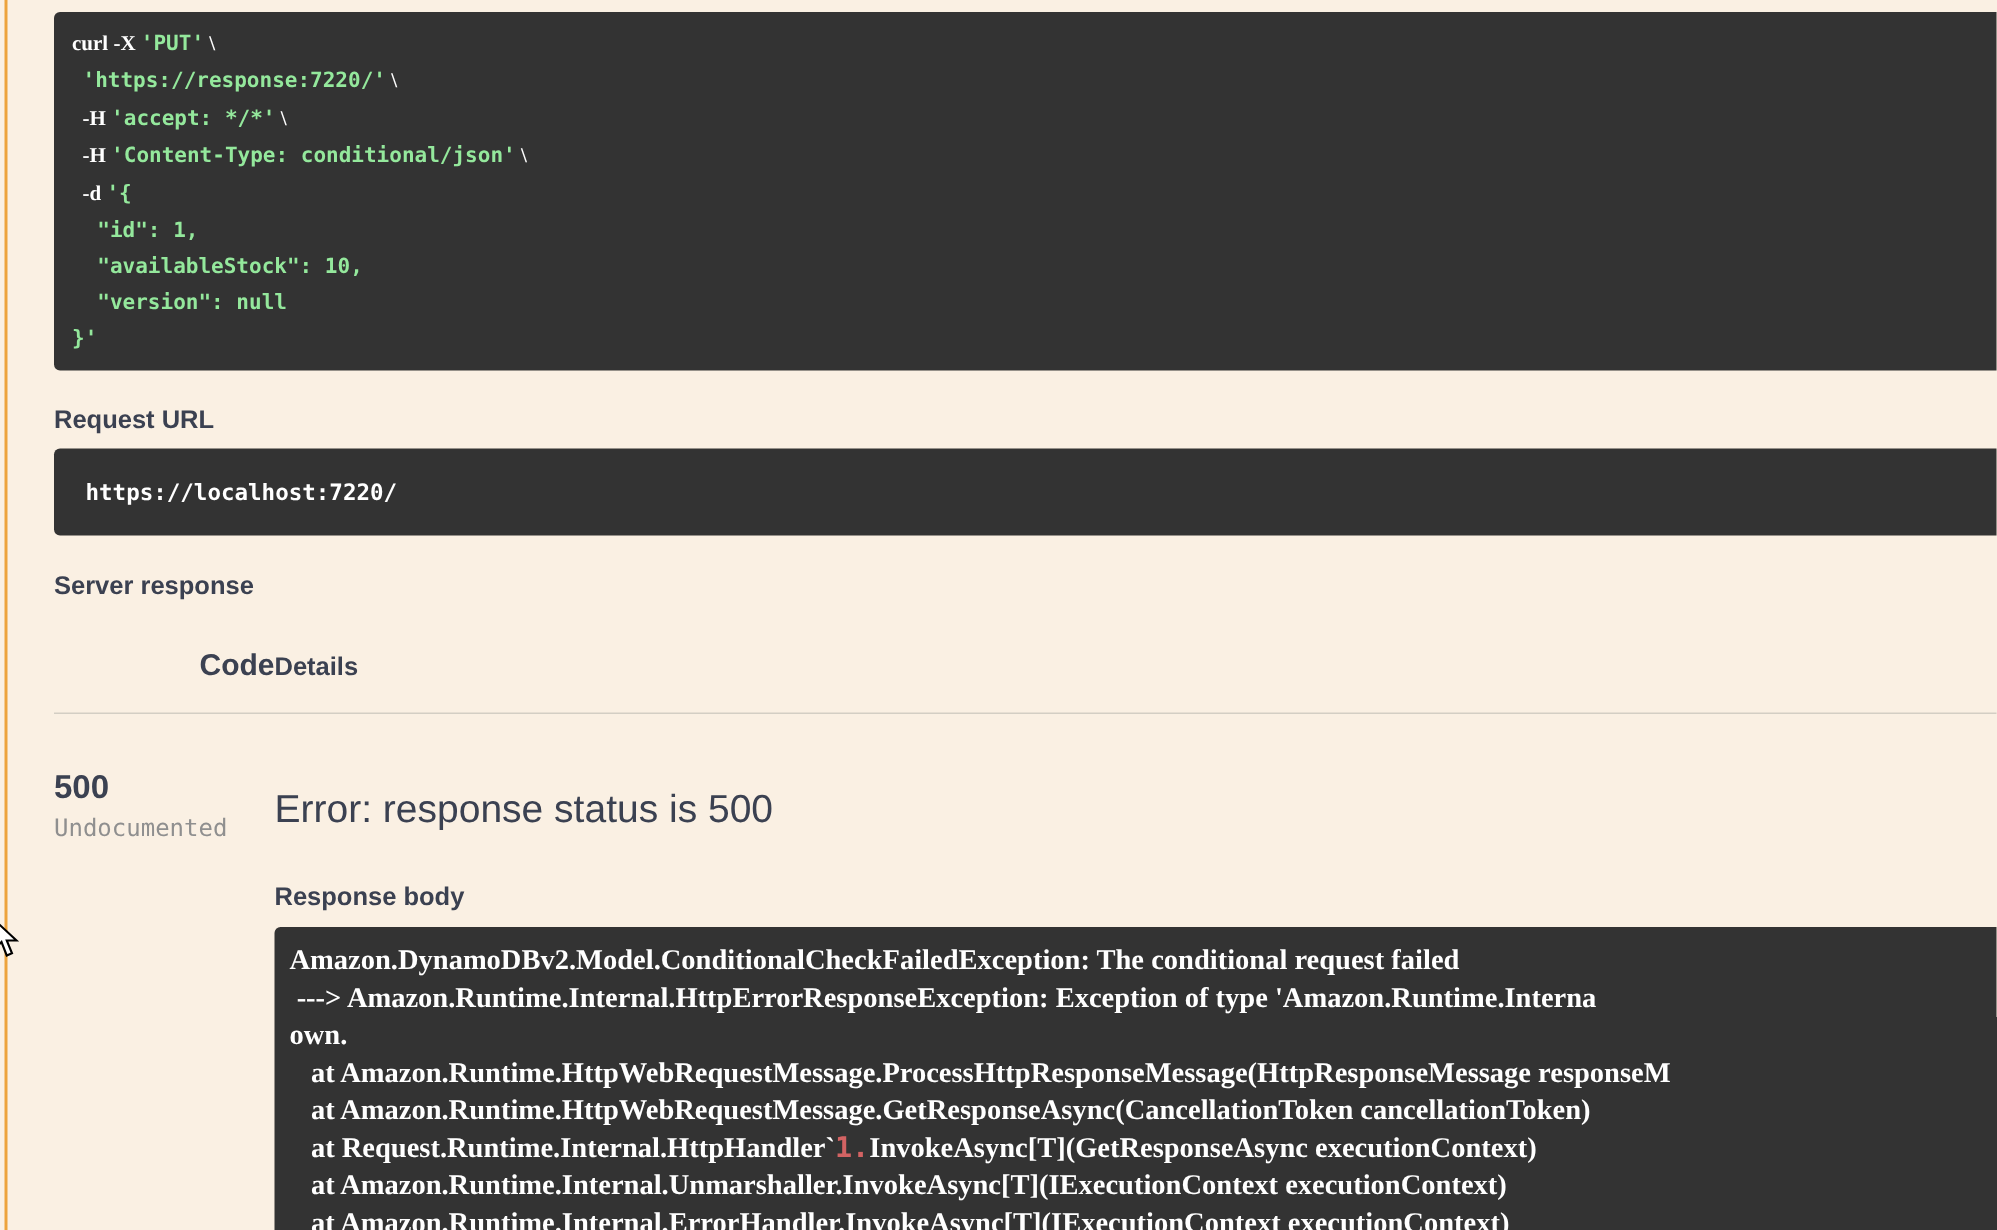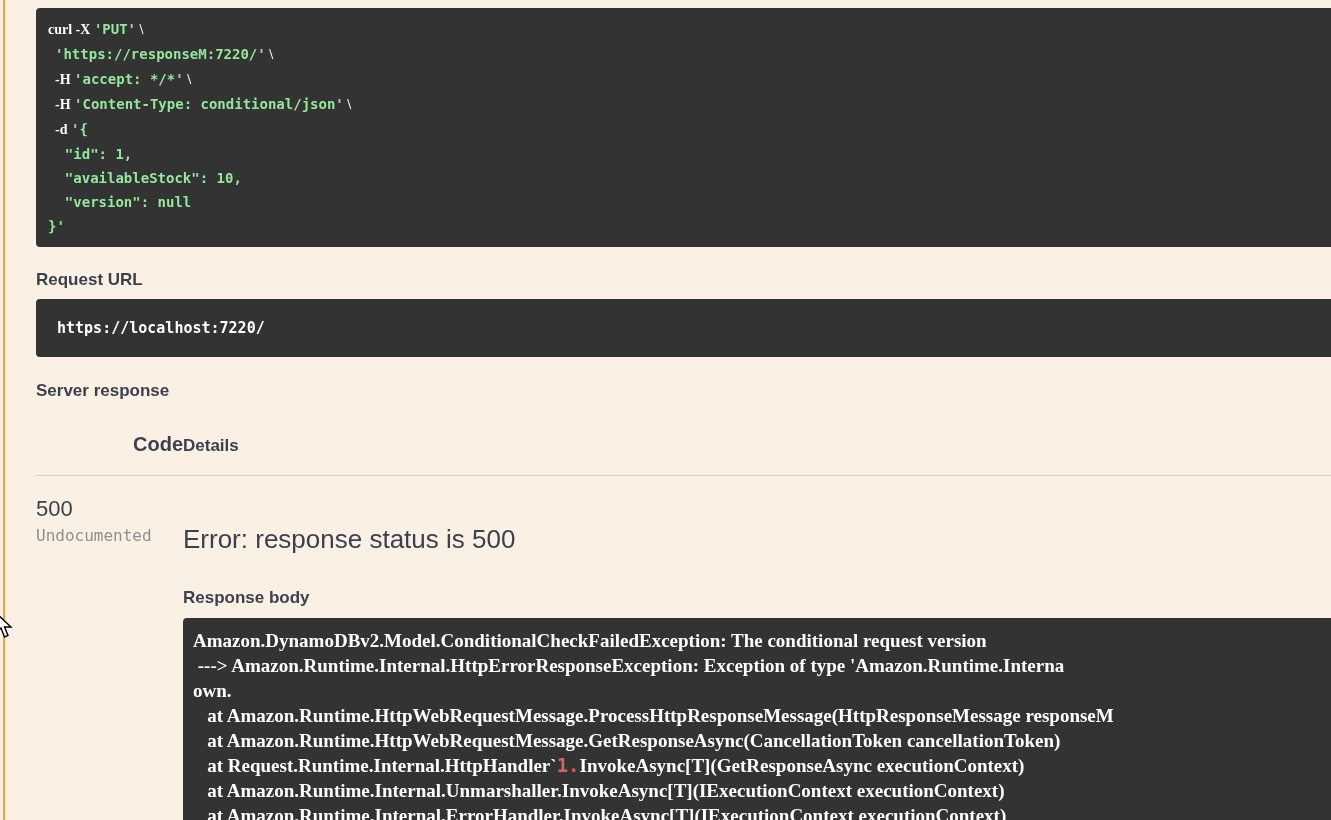--- a/index.html
+++ b/index.html
@@ -82,22 +82,23 @@
     font-size:17px;font-weight:bold;color:var(--heading);line-height:20px;
   }
   .resp-row{
     display:flex;
     padding-top:21px;
     width:1520px;
   }
   .status-code{
     font-size:22px;
     line-height:24px;
-    font-weight:400;
+    font-weight:700;
     color:var(--heading);
+    margin-top:16px;
   }
   .undocumented{
     margin-top:6px;
     font-family:"DejaVu Sans Mono","Liberation Mono",monospace;
     font-size:16px;
     line-height:18px;
     color:var(--muted);
   }
   .error-msg{
     margin-top:27px;
@@ -135,21 +136,21 @@
 
 <div class="opblock-border"></div>
 
 <svg class="mouse-cursor" width="22" height="30" viewBox="0 0 22 30">
   <path d="M3,2 L3,22 L8,17 L11.5,26 L15,24.5 L11.5,16 L18,16 Z" fill="#ffffff" stroke="#000000" stroke-width="1.4"></path>
 </svg>
 
 <div class="content">
 
   <pre class="code-block curl" id="curl-block"><span class="tok-plain">curl -X </span><span class="tok-string">'PUT'</span><span class="tok-plain"> \</span>
-<span class="tok-plain">  </span><span class="tok-string">'https://responseM:7220/'</span><span class="tok-plain"> \</span>
+<span class="tok-plain">  </span><span class="tok-string">'https://response:7220/'</span><span class="tok-plain"> \</span>
 <span class="tok-plain">  -H </span><span class="tok-string">'accept: */*'</span><span class="tok-plain"> \</span>
 <span class="tok-plain">  -H </span><span class="tok-string">'Content-Type: conditional/json'</span><span class="tok-plain"> \</span>
 <span class="tok-plain">  -d </span><span class="tok-string">'{</span>
 <span class="tok-string">  "id": 1,</span>
 <span class="tok-string">  "availableStock": 10,</span>
 <span class="tok-string">  "version": null</span>
 <span class="tok-string">}'</span></pre>
 
   <div class="section-label">Request URL</div>
 
@@ -165,21 +166,21 @@
   </div>
 
   <div class="resp-row">
     <div class="col-code">
       <div class="status-code">500</div>
       <div class="undocumented">Undocumented</div>
     </div>
     <div class="col-details">
       <div class="error-msg">Error: response status is 500</div>
       <div class="rb-label">Response body</div>
-      <pre class="code-block response-body" id="response-body-block"><span class="tok-plain">Amazon.DynamoDBv2.Model.ConditionalCheckFailedException: The conditional request version</span>
+      <pre class="code-block response-body" id="response-body-block"><span class="tok-plain">Amazon.DynamoDBv2.Model.ConditionalCheckFailedException: The conditional request failed</span>
 <span class="tok-plain"> ---&gt; Amazon.Runtime.Internal.HttpErrorResponseException: Exception of type 'Amazon.Runtime.Interna</span>
 <span class="tok-plain">own.</span>
 <span class="tok-plain">   at Amazon.Runtime.HttpWebRequestMessage.ProcessHttpResponseMessage(HttpResponseMessage responseM</span>
 <span class="tok-plain">   at Amazon.Runtime.HttpWebRequestMessage.GetResponseAsync(CancellationToken cancellationToken)</span>
 <span class="tok-plain">   at Request.Runtime.Internal.HttpHandler`</span><span class="tok-number">1.</span><span class="tok-plain">InvokeAsync[T](GetResponseAsync executionContext)</span>
 <span class="tok-plain">   at Amazon.Runtime.Internal.Unmarshaller.InvokeAsync[T](IExecutionContext executionContext)</span>
 <span class="tok-plain">   at Amazon.Runtime.Internal.ErrorHandler.InvokeAsync[T](IExecutionContext executionContext)</span></pre>
     </div>
   </div>
 

